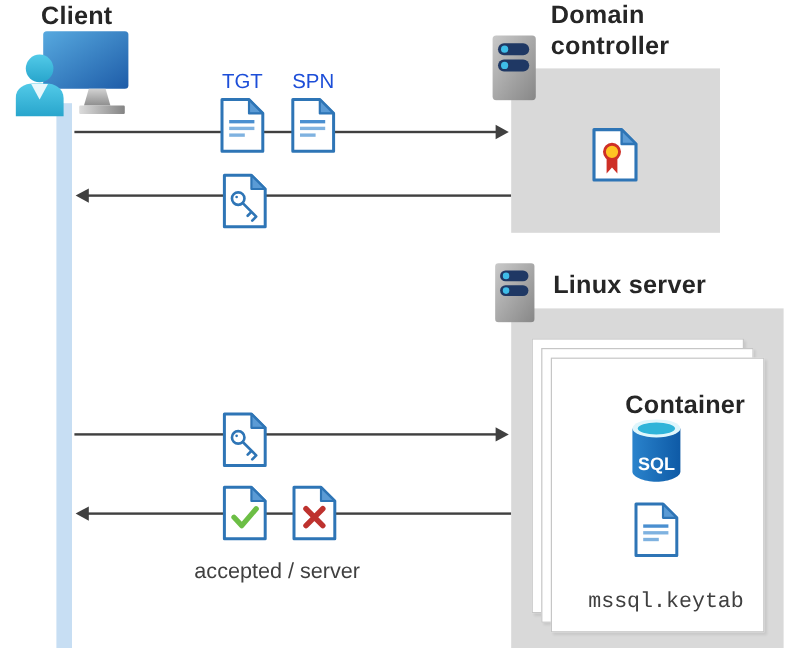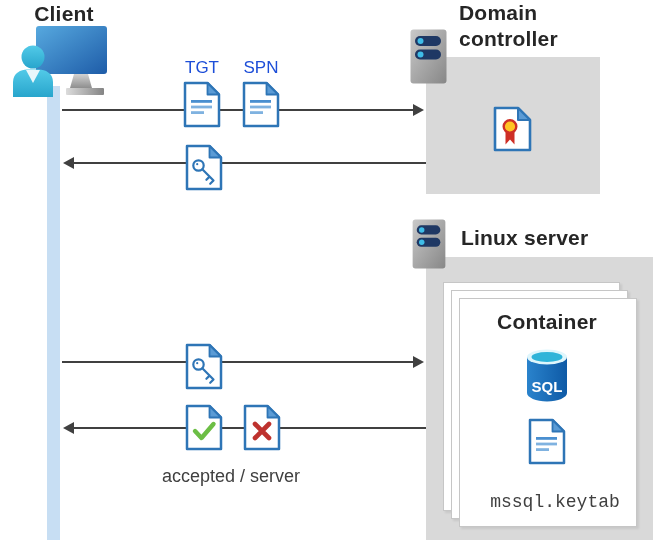--- a/index.html
+++ b/index.html
@@ -41,21 +41,21 @@
   .p2{left:451px;top:290px;width:175px;height:227px;}
   .p1{left:459px;top:298px;width:176px;height:227px;}
 
   
   .client-label{left:14px;top:2px;width:100px;}
   .tgt-label{left:183px;top:58px;width:38px;}
   .spn-label{left:242px;top:58px;width:38px;}
   .dc-label1{left:459px;top:1px;}
   .dc-label2{left:459px;top:27px;}
   .lx-label{left:461px;top:226px;}
-  .container-label{left:459px;top:310px;width:176px;}
+  .container-label{left:459px;top:326px;width:176px;padding-left:24px;}
   .keytab-label{left:459px;top:492px;width:192px;font-family:Liberation Mono, monospace;}
   .result-label{left:126px;top:466px;width:210px;}
 
   
   .client-icon{left:13px;top:25px;}
   .dc-server{left:410px;top:29px;}
   .lx-server{left:412px;top:219px;}
   .cert-doc{left:493px;top:106px;}
   .doc-tgt{left:183px;top:81px;}
   .doc-spn{left:242px;top:81px;}

